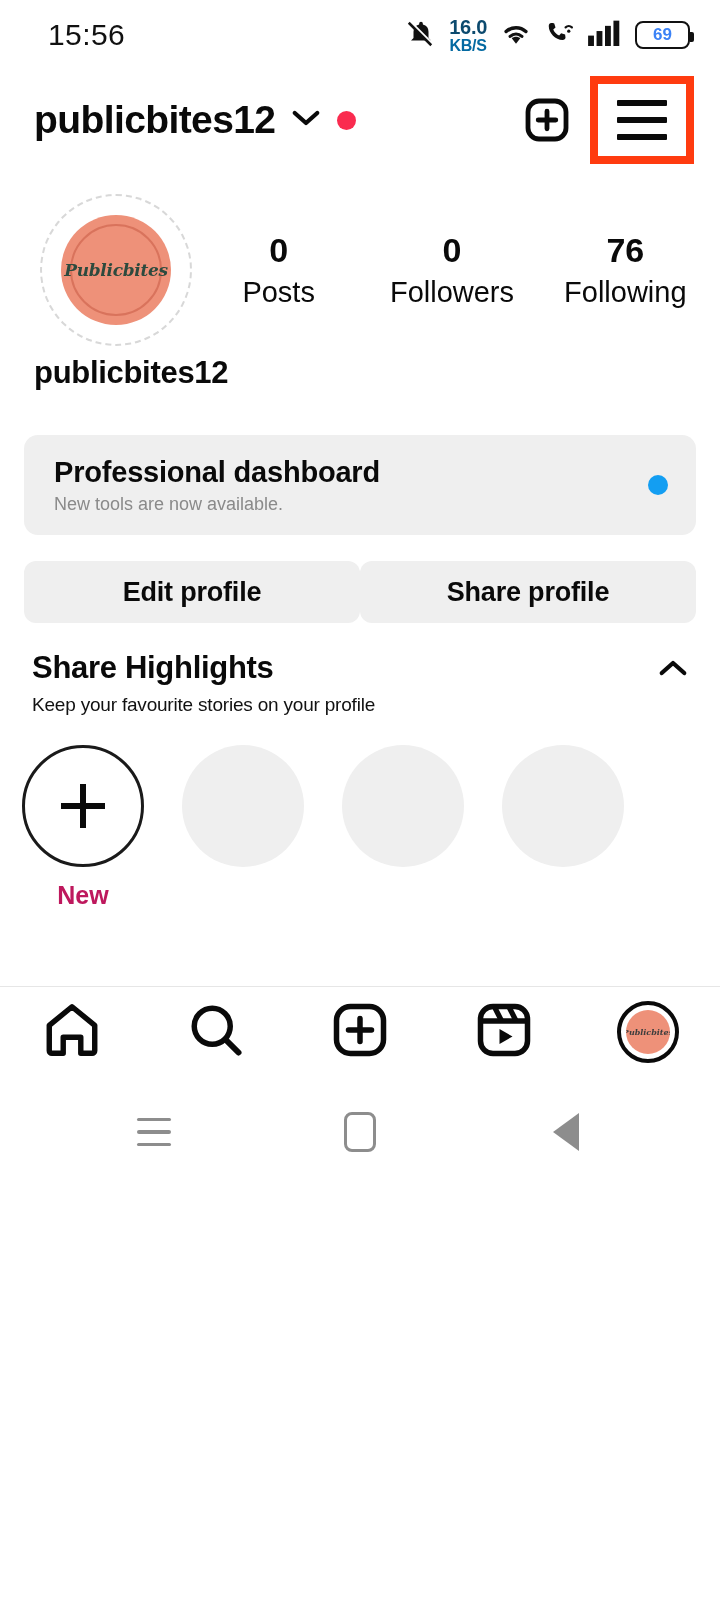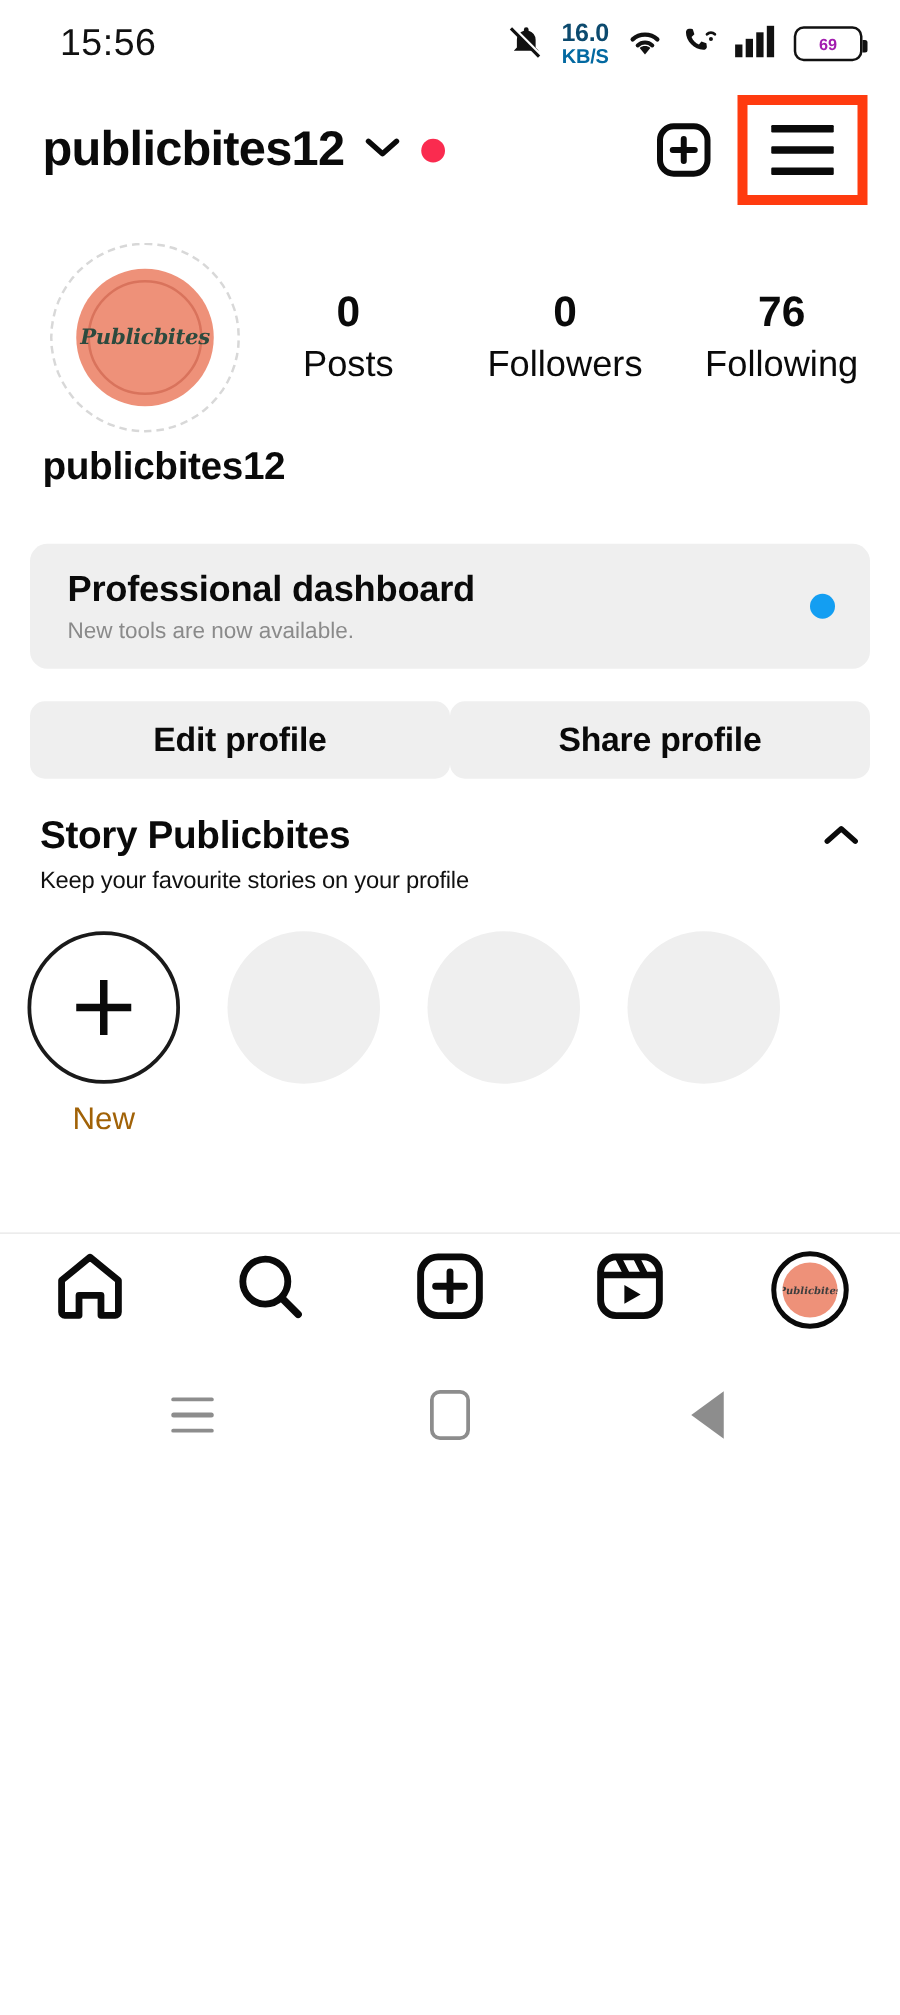--- a/index.html
+++ b/index.html
@@ -24,21 +24,21 @@
   .netspeed .n { font-size:20px; font-weight:700; color:#0c4a6e; letter-spacing:-.3px; }
   .netspeed .u { font-size:16px; font-weight:700; color:#0369a1; letter-spacing:-.2px; margin-top:1px; }
   .battery {
     position:relative; width:55px; height:28px; border:2.5px solid #111;
     border-radius:8px; display:flex; align-items:center; justify-content:center;
   }
   .battery:after {
     content:""; position:absolute; right:-6px; top:9px; width:4px; height:10px;
     background:#111; border-radius:0 2px 2px 0;
   }
-  .battery span { font-size:13px; font-weight:700; color:#a21caf; }
+  .battery span { font-size:17px; font-weight:700; color:#3b82f6; }
 
   
   .appbar {
     position:absolute; top:70px; left:0; width:720px; height:100px;
     display:flex; align-items:center; padding:0 26px 0 34px;
   }
   .username-wrap { display:flex; align-items:center; gap:16px; }
   .username { font-size:39px; font-weight:700; color:#0a0a0a; letter-spacing:-.6px; }
   .chev-down { display:block; }
   .red-dot { width:19px; height:19px; border-radius:50%; background:#FA2B4F; }
@@ -128,21 +128,21 @@
     width:122px; height:122px; border-radius:50%;
     border:3px solid #1a1a1a; background:#fff;
     display:flex; align-items:center; justify-content:center;
   }
   .hl-plus { position:relative; width:44px; height:44px; }
   .hl-plus:before, .hl-plus:after {
     content:""; position:absolute; background:#0a0a0a;
   }
   .hl-plus:before { left:0; top:19px; width:44px; height:6px; }
   .hl-plus:after { top:0; left:19px; width:6px; height:44px; }
-  .hl-label { margin-top:14px; font-size:25px; font-weight:400; color:#a16207; }
+  .hl-label { margin-top:14px; font-size:25px; font-weight:700; color:#be185d; }
   .hl-ph { width:122px; height:122px; border-radius:50%; background:#EFEFEF; }
 
   
   .bottom-nav {
     position:absolute; left:0; bottom:112px; width:720px; height:90px;
     border-top:1.5px solid #e6e6e6;
     display:flex; align-items:center;
   }
   .nav-item { flex:1; display:flex; align-items:center; justify-content:center; height:90px; }
   .nav-avatar {
@@ -279,21 +279,21 @@
     </div>
     <span class="dash-dot"></span>
   </div>
 
   <div class="action-row">
     <button class="action-btn">Edit profile</button>
     <button class="action-btn">Share profile</button>
   </div>
 
   <div class="sh-head">
-    <span class="sh-title">Story Publicbites</span>
+    <span class="sh-title">Share Highlights</span>
     <span class="sh-collapse">
       <svg width="30" height="20" viewBox="0 0 24 16" fill="none">
         <path d="M3 12l9-8 9 8" stroke="#0a0a0a" stroke-width="3.4" stroke-linecap="round" stroke-linejoin="round"></path>
       </svg>
     </span>
   </div>
   <div class="sh-sub">Keep your favourite stories on your profile</div>
 
   <div class="hl-row">
     <div class="hl-item">

